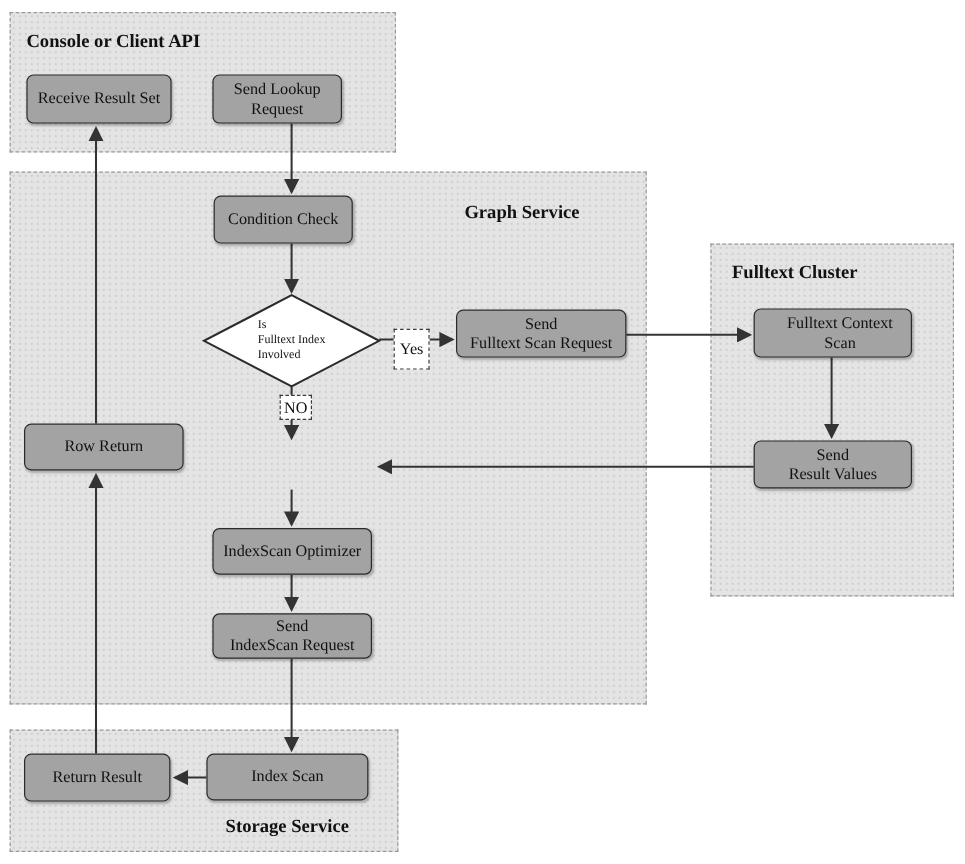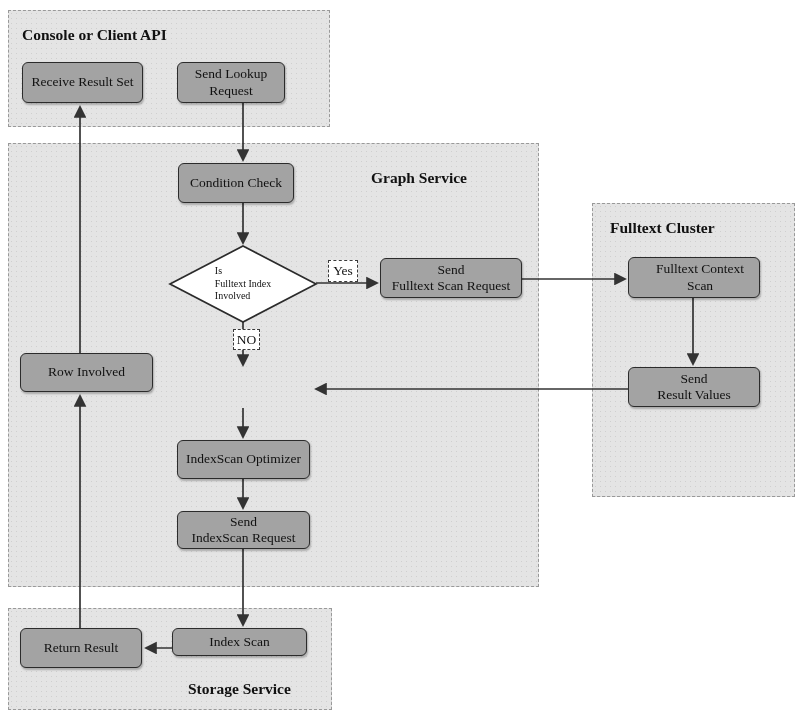--- a/index.html
+++ b/index.html
@@ -42,21 +42,21 @@
 <body>
 
 <div id="stage">
 
   <div class="container-box" style="left:8px;top:10px;width:320px;height:115px;"></div>
   <div class="container-box" style="left:8px;top:143px;width:529px;height:442px;"></div>
   <div class="container-box" style="left:592px;top:203px;width:201px;height:292px;"></div>
   <div class="container-box" style="left:8px;top:608px;width:322px;height:100px;"></div>
 
   <div class="container-title" style="left:22px;top:26px;">Console or Client API</div>
-  <div class="container-title" style="left:371px;top:169px;">Graph Service</div>
+  <div class="container-title" style="left:387px;top:169px;">Graph Service</div>
   <div class="container-title" style="left:610px;top:219px;">Fulltext Cluster</div>
   <div class="container-title" style="left:188px;top:680px;">Storage Service</div>
 
   <svg id="edge-layer" width="804" height="720" viewBox="0 0 804 720">
     <defs>
       <marker id="arrow" viewBox="0 0 10 10" refX="8.5" refY="5" markerWidth="7.5" markerHeight="7.5" orient="auto-start-reverse">
         <path d="M0,0 L10,5 L0,10 z" fill="#333333"></path>
       </marker>
     </defs>
     <g stroke="#333333" stroke-width="1.7" fill="none">
@@ -84,20 +84,20 @@
 Fulltext Index
 Involved</div>
   <div class="node" style="left:380px;top:258px;width:142px;height:40px;">Send
 Fulltext Scan Request</div>
   <div class="node" style="left:628px;top:257px;width:132px;height:41px;padding-left:16px;">Fulltext Context Scan</div>
   <div class="node" style="left:628px;top:367px;width:132px;height:40px;">Send
 Result Values</div>
   <div class="node" style="left:177px;top:440px;width:133px;height:39px;">IndexScan Optimizer</div>
   <div class="node" style="left:177px;top:511px;width:133px;height:38px;">Send
 IndexScan Request</div>
-  <div class="node" style="left:20px;top:353px;width:133px;height:39px;">Row Involved</div>
+  <div class="node" style="left:20px;top:353px;width:133px;height:39px;">Row Return</div>
   <div class="node" style="left:20px;top:628px;width:122px;height:40px;">Return Result</div>
-  <div class="node" style="left:172px;top:628px;width:135px;height:28px;">Index Scan</div>
+  <div class="node" style="left:172px;top:628px;width:135px;height:39px;">Index Scan</div>
 
-  <div class="edge-label" style="left:328px;top:260px;width:30px;height:22px;">Yes</div>
+  <div class="edge-label" style="left:328px;top:274px;width:30px;height:34px;">Yes</div>
   <div class="edge-label" style="left:233px;top:329px;width:27px;height:21px;text-align:center;">NO</div>
 
 </div>
 
 </body></html>

